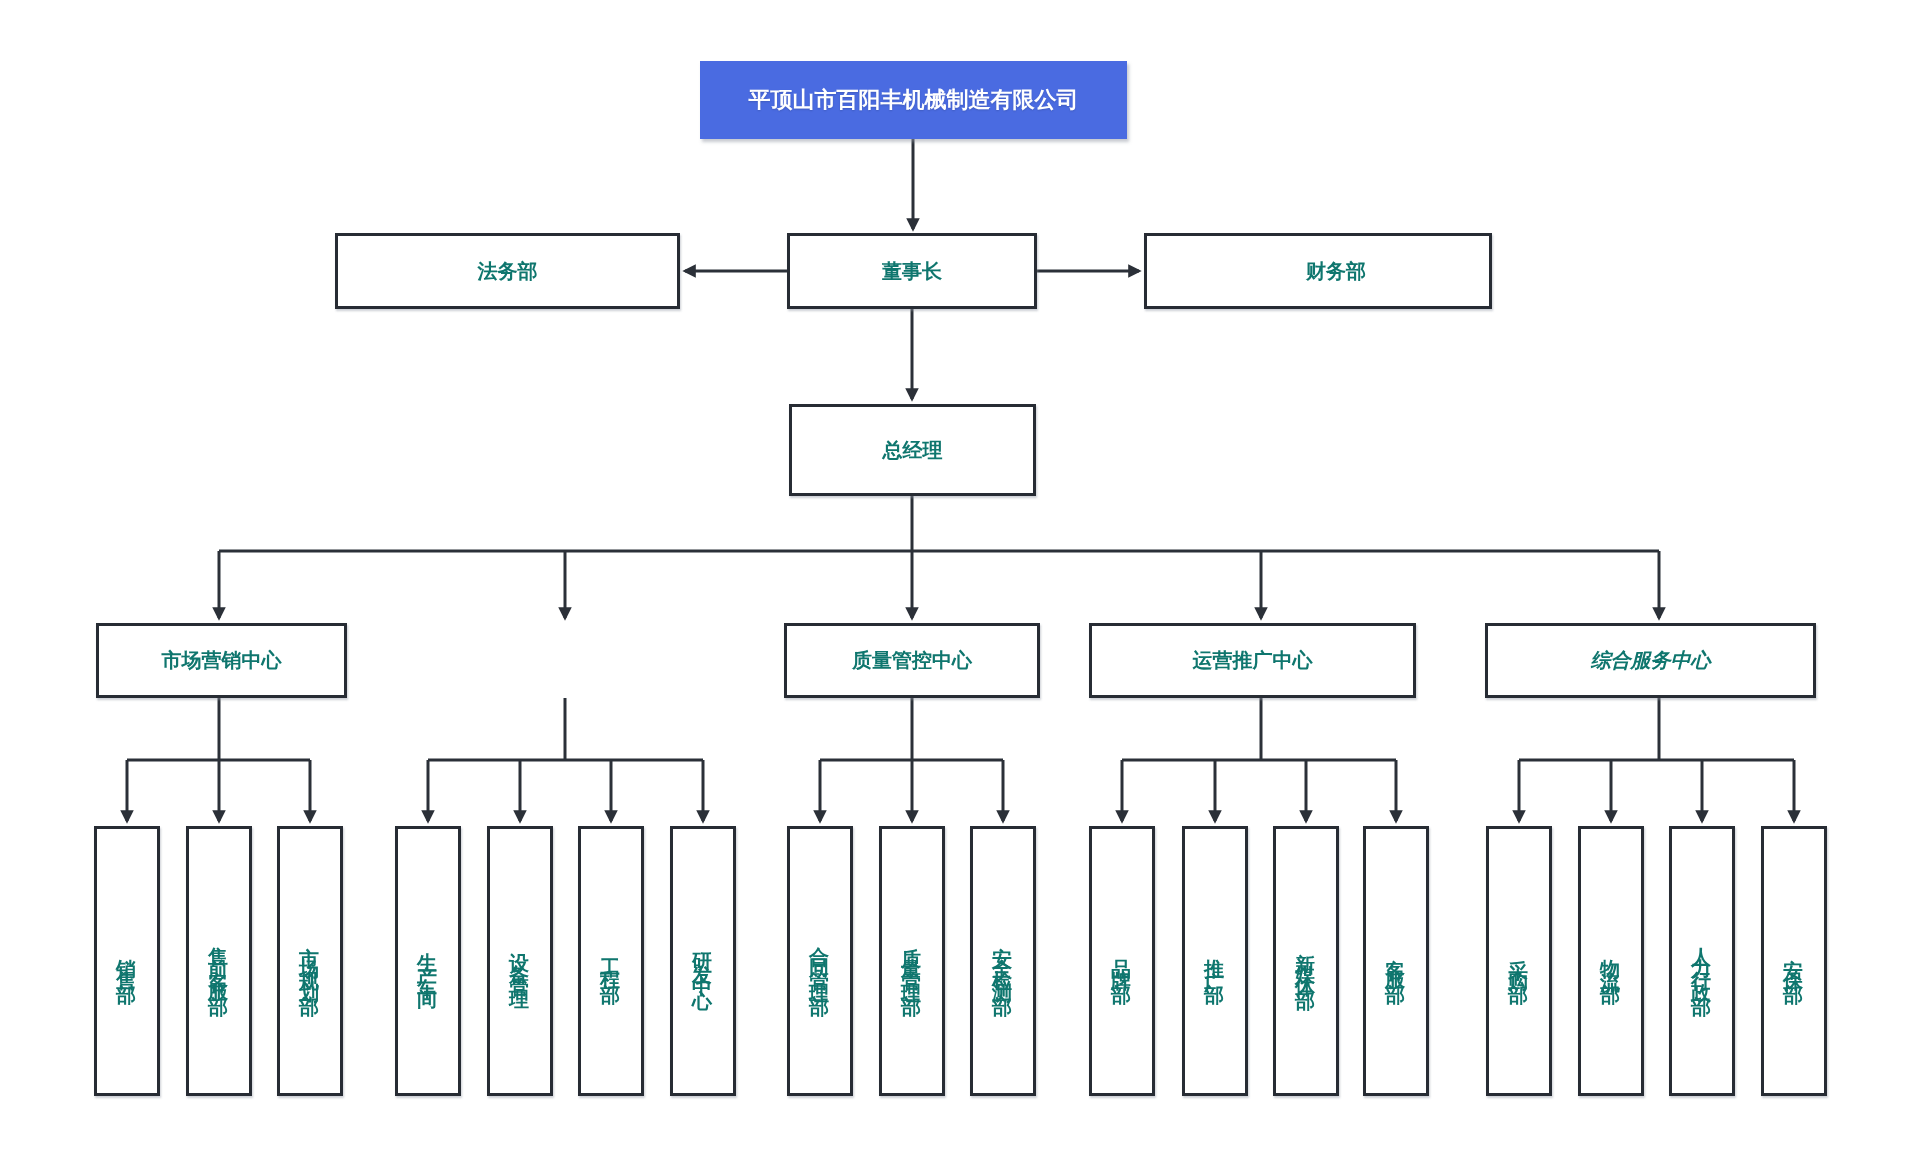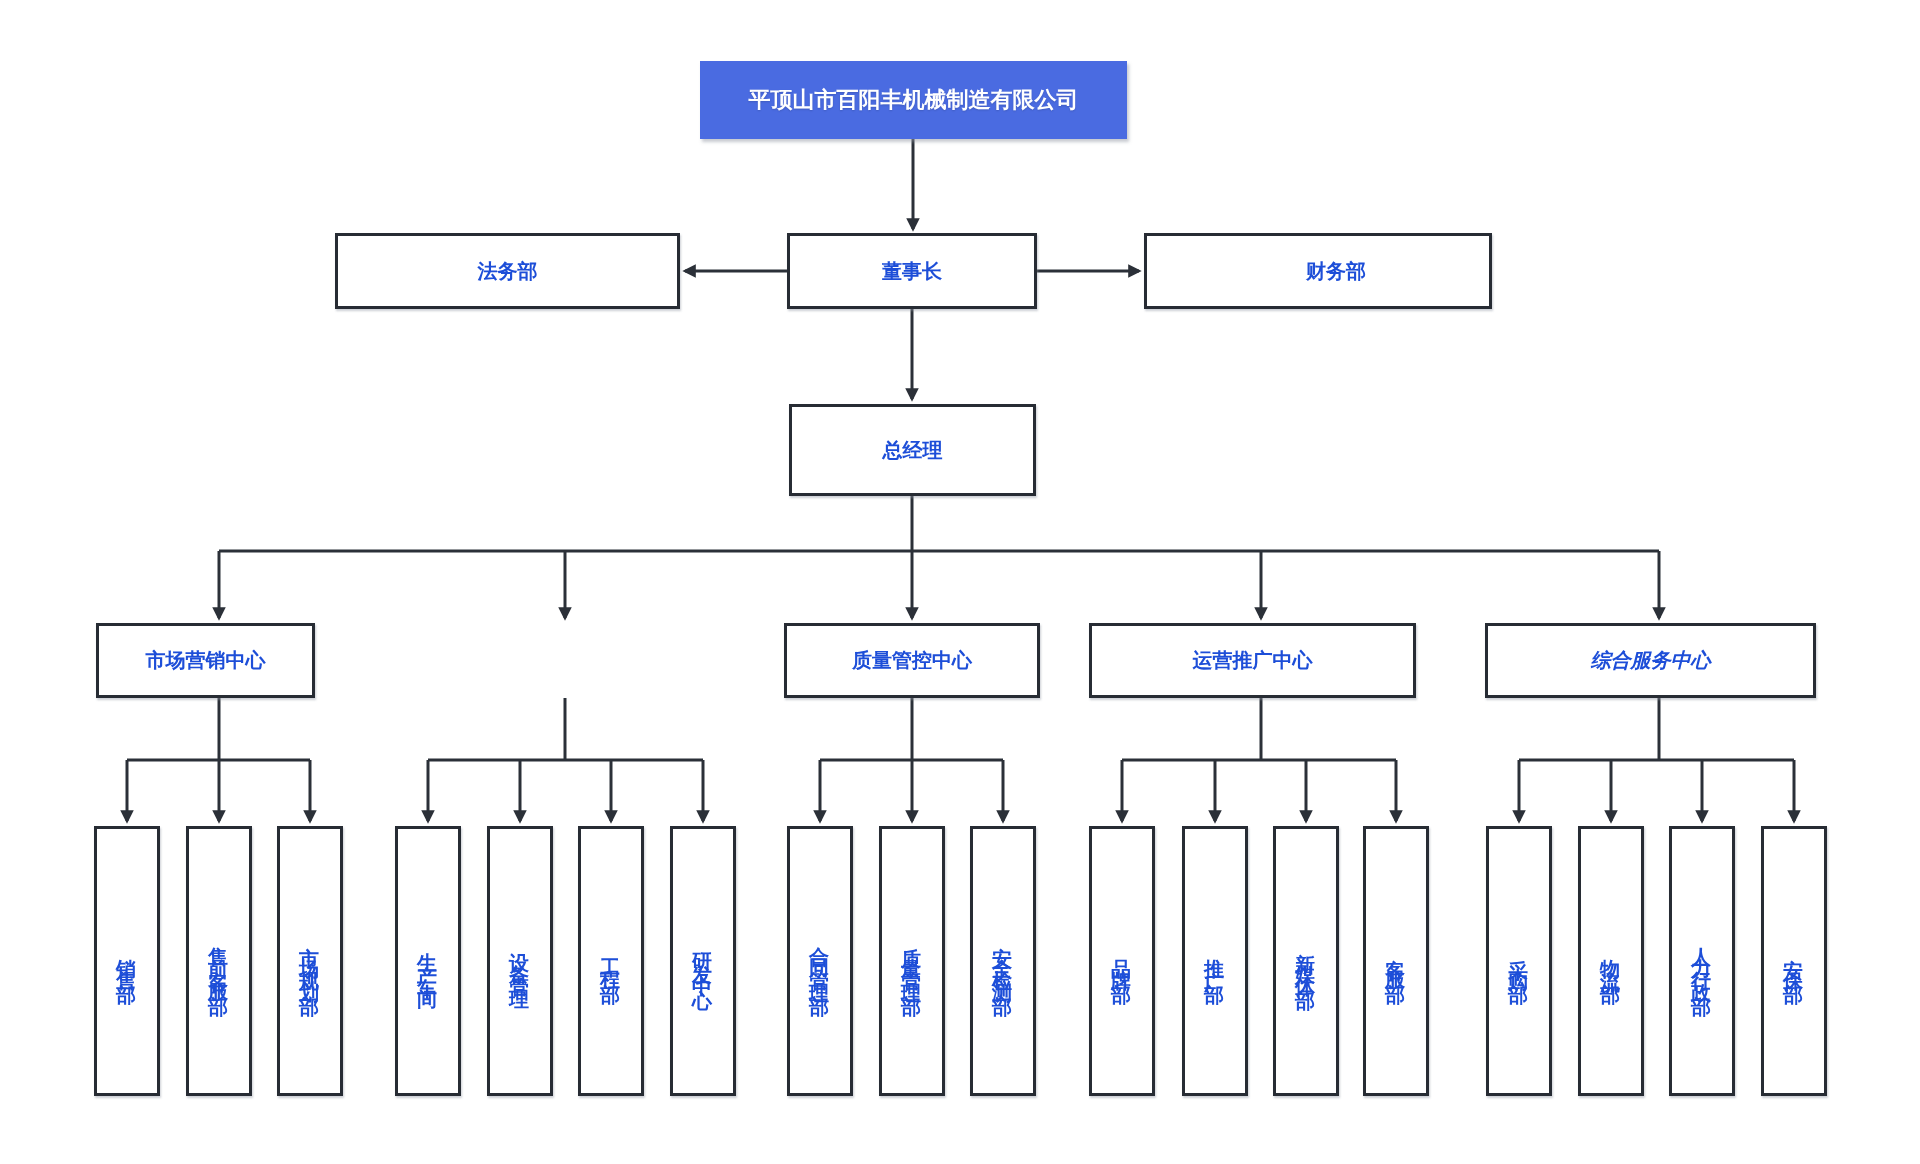--- a/index.html
+++ b/index.html
@@ -3,21 +3,21 @@
 <meta charset="utf-8">
 <style>
   html,body{margin:0;padding:0;background:#ffffff;}
   .canvas{
     position:relative;width:1920px;height:1164px;background:#ffffff;overflow:hidden;
     font-family:"Liberation Sans","DejaVu Sans",sans-serif;
   }
   .wires{position:absolute;left:0;top:0;width:1920px;height:1164px;}
   .box{
     position:absolute;box-sizing:border-box;background:#ffffff;
-    border:3px solid #272c34;color:#1d4ed8;font-weight:700;font-size:20px;
+    border:3px solid #272c34;color:#0f766e;font-weight:700;font-size:20px;
     display:flex;align-items:center;justify-content:center;text-align:center;
     box-shadow:1px 2px 2px rgba(145,151,163,0.45);
   }
   .root{
     background:#4a6be1;border:none;color:#ffffff;font-size:22px;
     box-shadow:2px 3px 3px rgba(145,151,163,0.5);
     text-shadow:0 1px 2px rgba(0,0,0,0.15);
   }
   .r2{top:233px;height:76px;}
   .c{top:623px;height:75px;}
@@ -102,21 +102,21 @@
   </svg>
 
   <div class="box root" style="left:700px;top:61px;width:427px;height:78px;">平顶山市百阳丰机械制造有限公司</div>
 
   <div class="box r2" style="left:335px;width:345px;">法务部</div>
   <div class="box r2" style="left:787px;width:250px;">董事长</div>
   <div class="box r2" style="left:1144px;width:348px;padding-left:36px;">财务部</div>
 
   <div class="box" style="left:789px;top:404px;width:247px;height:92px;">总经理</div>
 
-  <div class="box c" style="left:96px;width:219px;">市场营销中心</div>
+  <div class="box c" style="left:96px;width:251px;">市场营销中心</div>
   <div class="box c" style="left:784px;width:256px;">质量管控中心</div>
   <div class="box c" style="left:1089px;width:327px;">运营推广中心</div>
   <div class="box c" style="left:1485px;width:331px;font-style:italic;">综合服务中心</div>
 
   <div class="box leaf" style="left:94px;">销售部</div>
   <div class="box leaf" style="left:186px;">售前客服部</div>
   <div class="box leaf" style="left:277px;">市场规划部</div>
 
   <div class="box leaf" style="left:395px;">生产车间</div>
   <div class="box leaf" style="left:487px;">设备管理</div>

